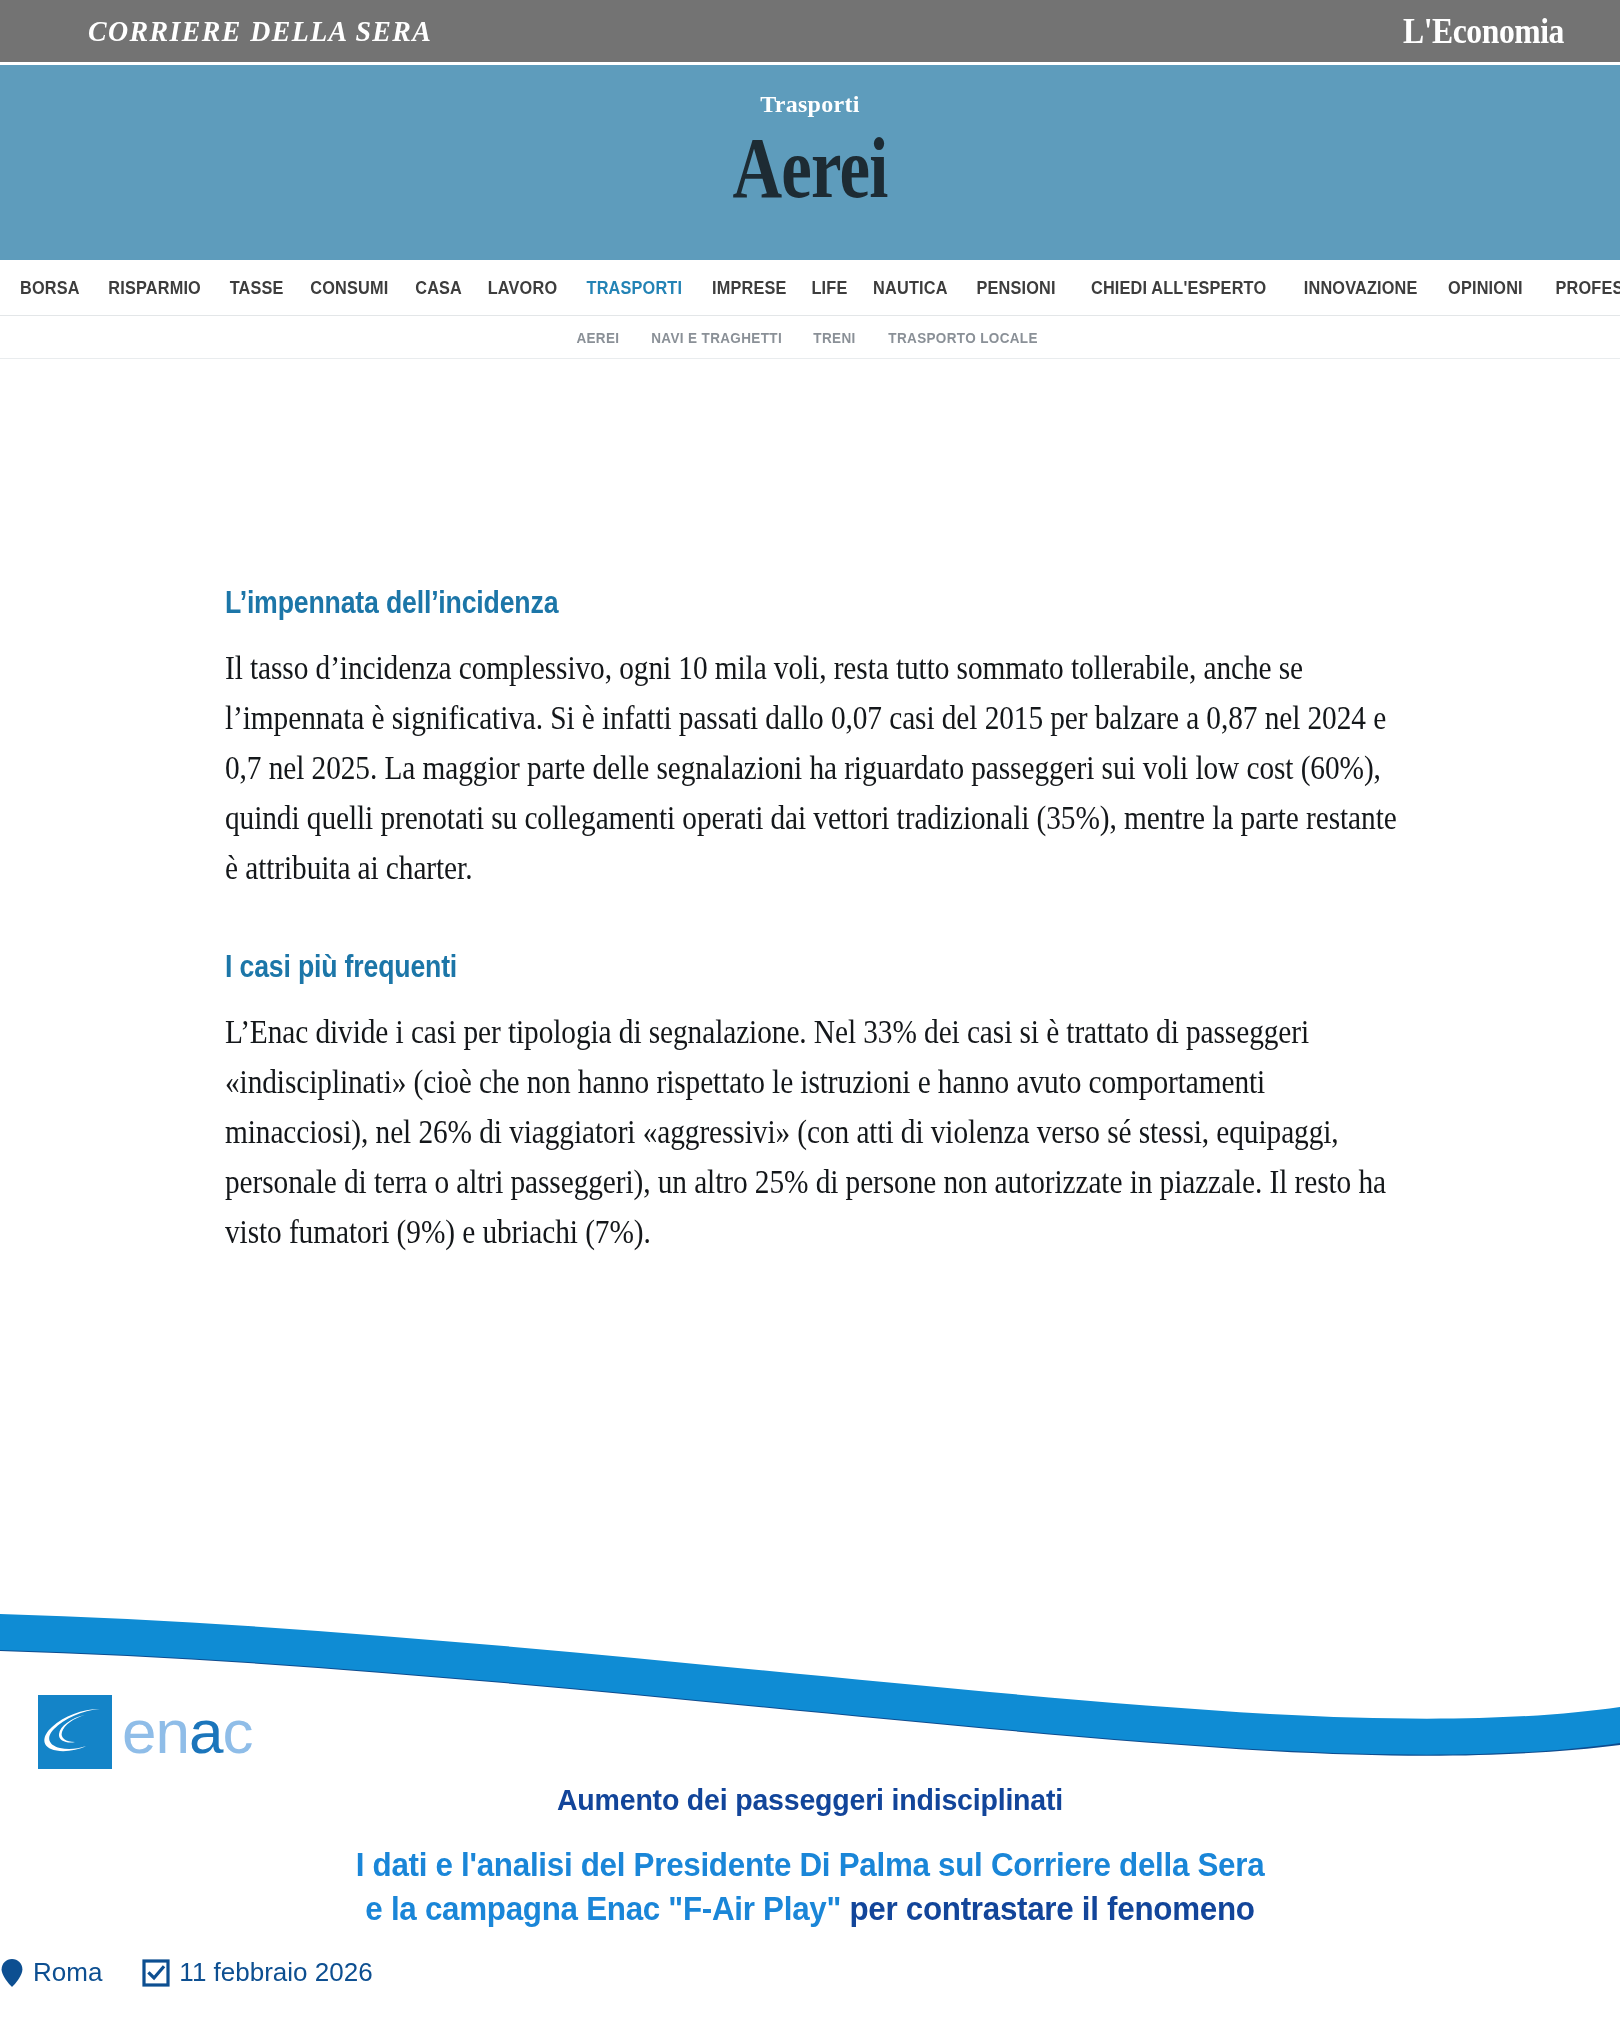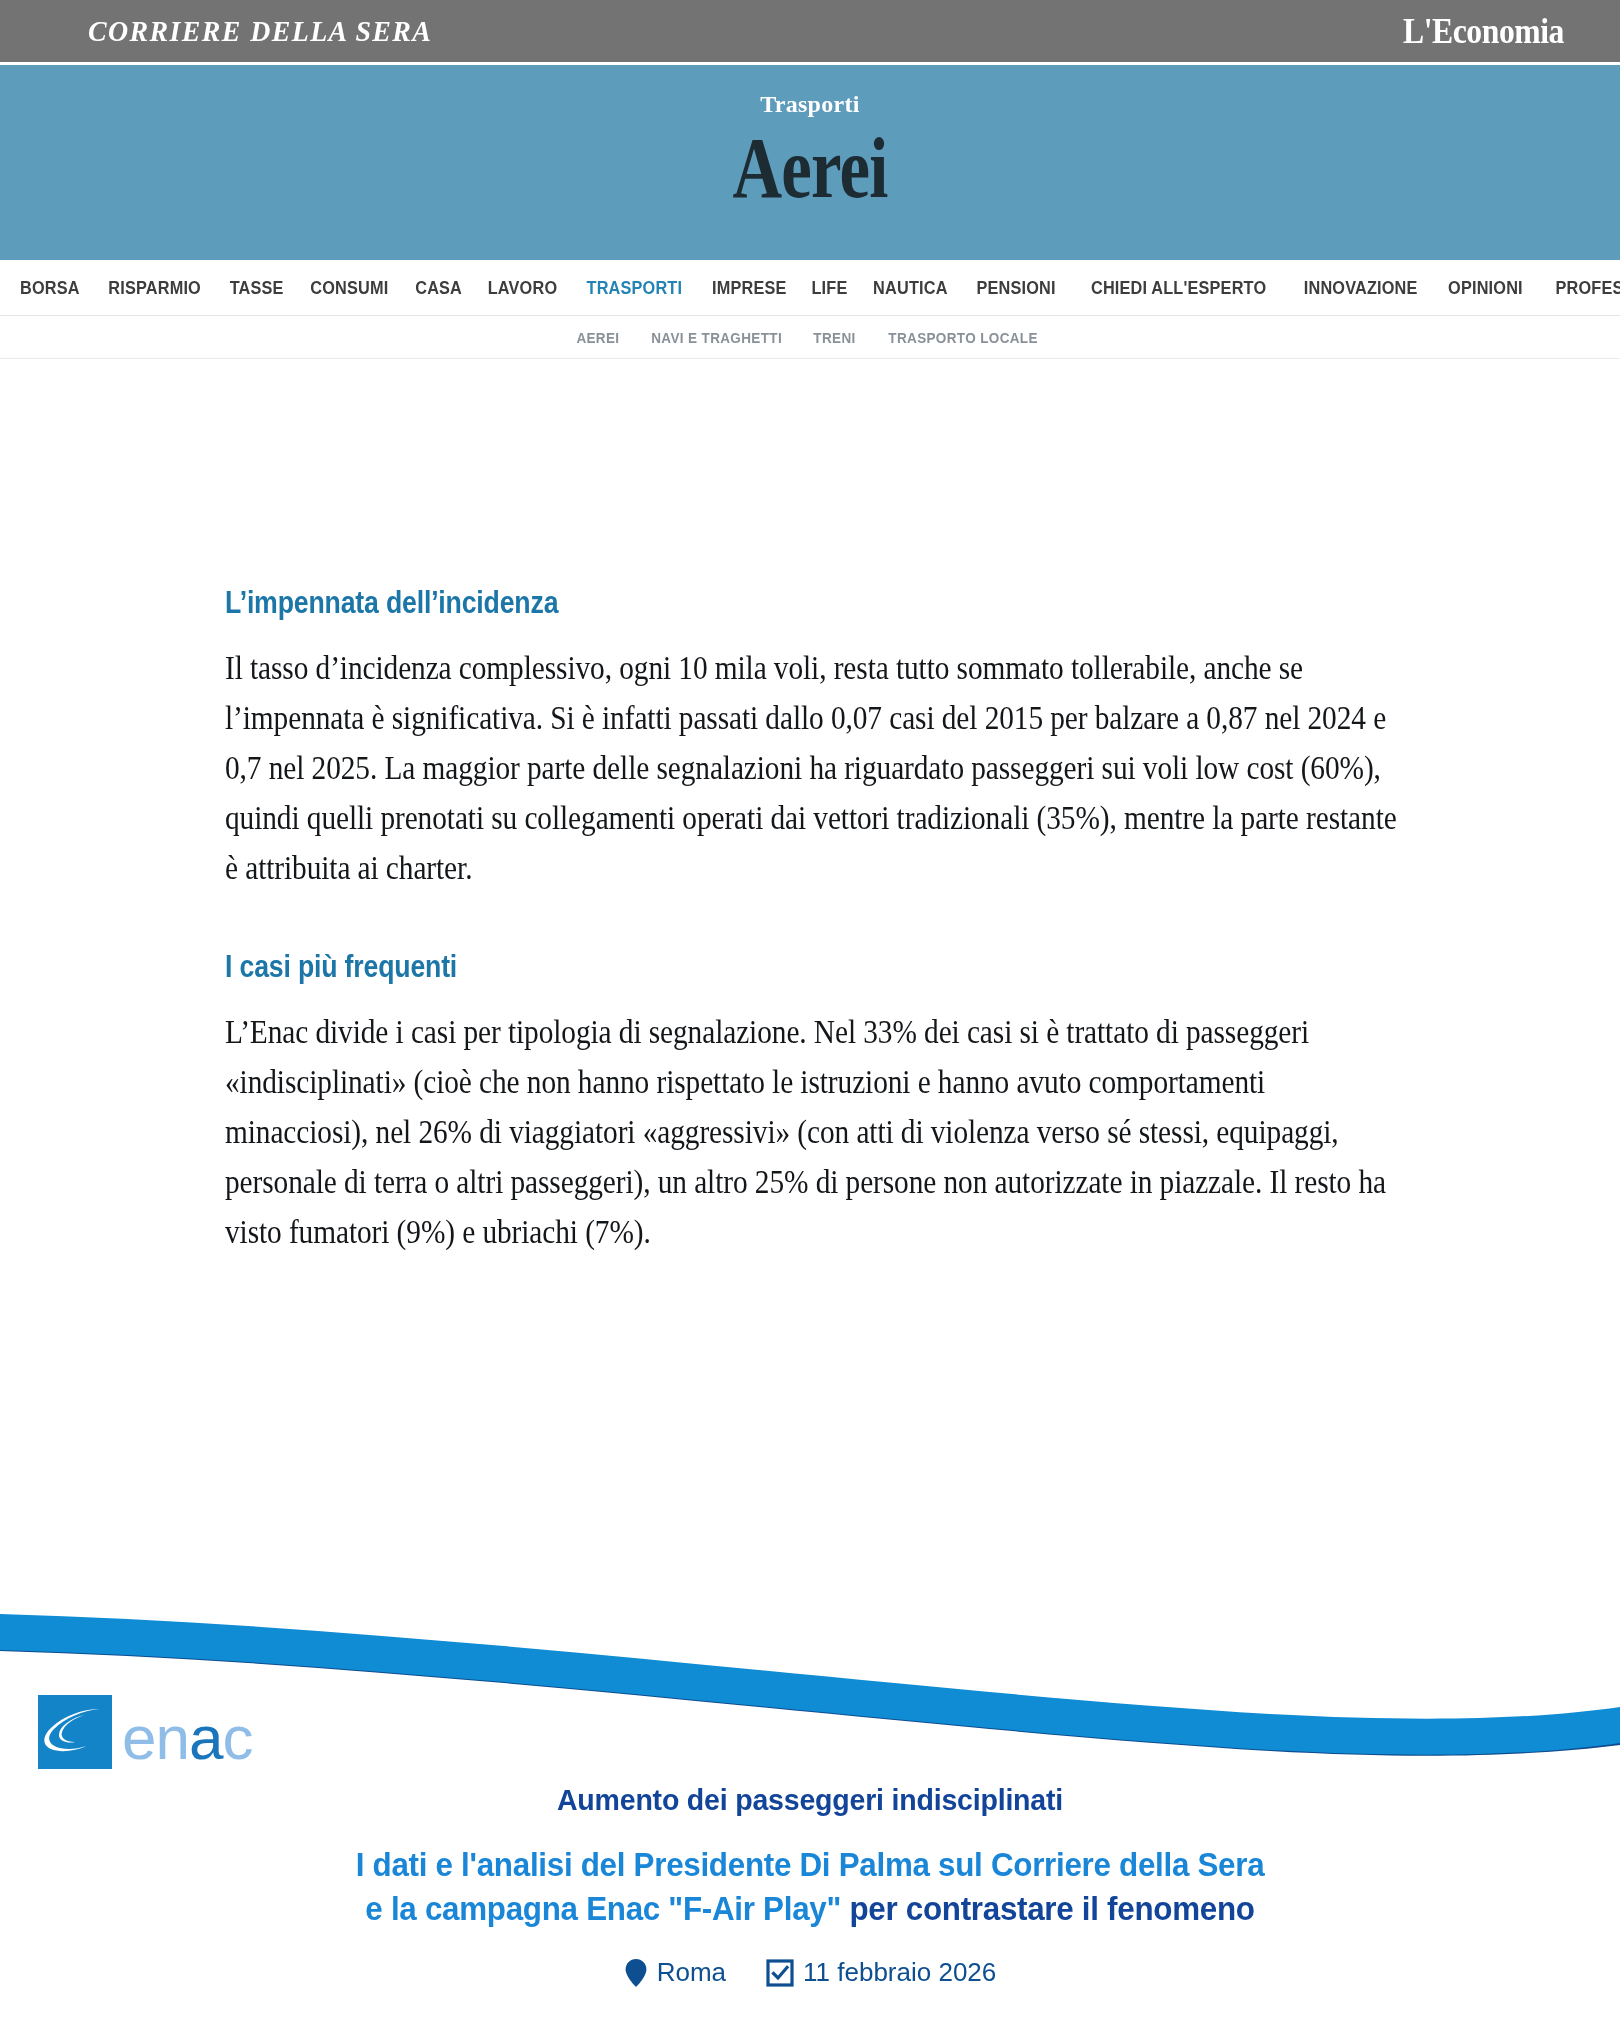--- a/index.html
+++ b/index.html
@@ -176,21 +176,21 @@
     top: 0;
     left: 0;
     width: 1620px;
     height: 190px;
   }
   .footer-logo {
     position: absolute;
     left: 38px;
     top: 100px;
     display: flex;
-    align-items: flex-end;
+    align-items: center;
     gap: 8px;
   }
   .logo-mark {
     width: 74px;
     height: 74px;
     background: #1484c8;
     position: relative;
     overflow: hidden;
     flex: none;
   }
@@ -229,21 +229,20 @@
     letter-spacing: -0.3px;
     transform: scaleX(0.95);
   }
   .footer-sub .dark {
     color: #12459a;
   }
   .footer-meta {
     margin-top: 26px;
     display: flex;
     align-items: center;
-    justify-content: center;
     gap: 32px;
     color: #0d4f91;
     font-size: 26px;
   }
   .meta-group {
     display: flex;
     align-items: center;
     gap: 9px;
   }
   .meta-group + .meta-group { margin-left: 8px; }

